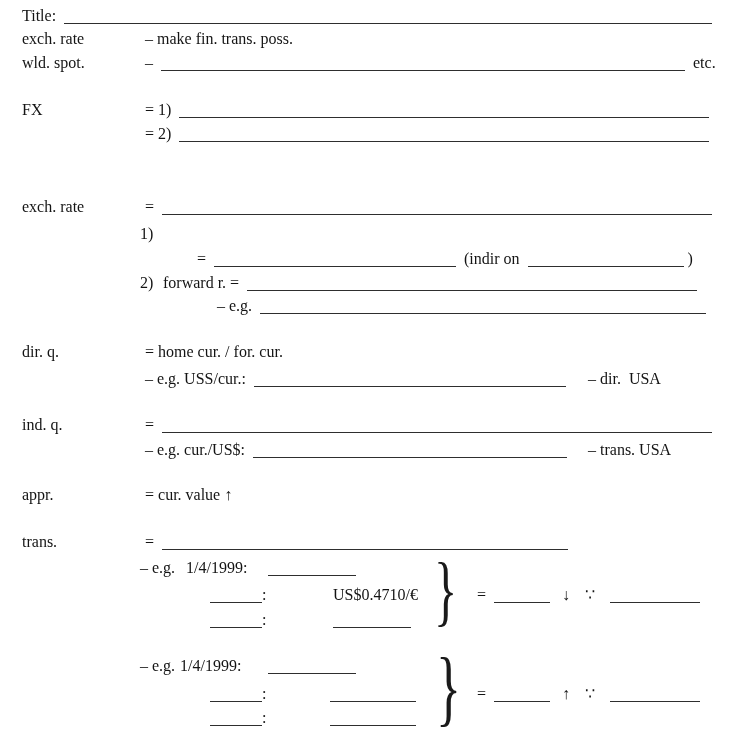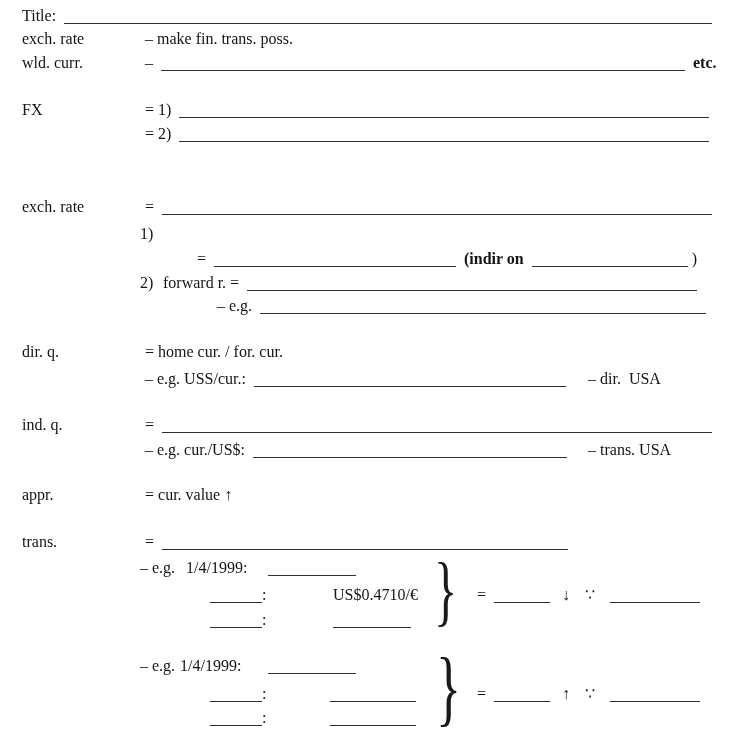--- a/index.html
+++ b/index.html
@@ -3,41 +3,41 @@
 <meta charset="utf-8">
 <style>
   html,body{margin:0;padding:0;background:#fff;}
   .doc{
     position:relative;width:733px;height:729px;background:#ffffff;
     font-family:"Liberation Serif","DejaVu Serif",serif;
     font-size:16px;color:#141414;overflow:hidden;
   }
   .at{position:absolute;white-space:nowrap;line-height:20px;}
   .bl{display:inline-block;border-bottom:1.3px solid #2e2e2e;height:13px;vertical-align:-3px;}
-  .gap-l{margin-left:4px;font-weight:bold;}
+  .gap-l{margin-left:4px;}
   .brace{
     position:absolute;font-family:"Liberation Serif",serif;color:#1a1a1a;
     transform:scaleX(.62);transform-origin:left center;font-weight:400;
   }
   .sym{display:inline-block;}
 </style>
 </head>
 <body>
 
 <div class="doc">
 
   <span class="at" style="left:22px;top:6px">
     <span>Title:</span>
     <span class="bl gap-l" style="width:648px"></span>
   </span>
 
   <span class="at" style="left:22px;top:29px">exch. rate</span>
   <span class="at" style="left:145px;top:29px">– make fin. trans. poss.</span>
 
-  <span class="at" style="left:22px;top:53px">wld. curr.</span>
+  <span class="at" style="left:22px;top:53px">wld. spot.</span>
   <span class="at" style="left:145px;top:53px">
     <span>–</span>
     <span class="bl gap-l" style="width:524px"></span>
     <span class="gap-l">etc.</span>
   </span>
 
   <span class="at" style="left:22px;top:100px">FX</span>
   <span class="at" style="left:145px;top:100px">
     <span>= 1)</span>
     <span class="bl gap-l" style="width:530px"></span>

